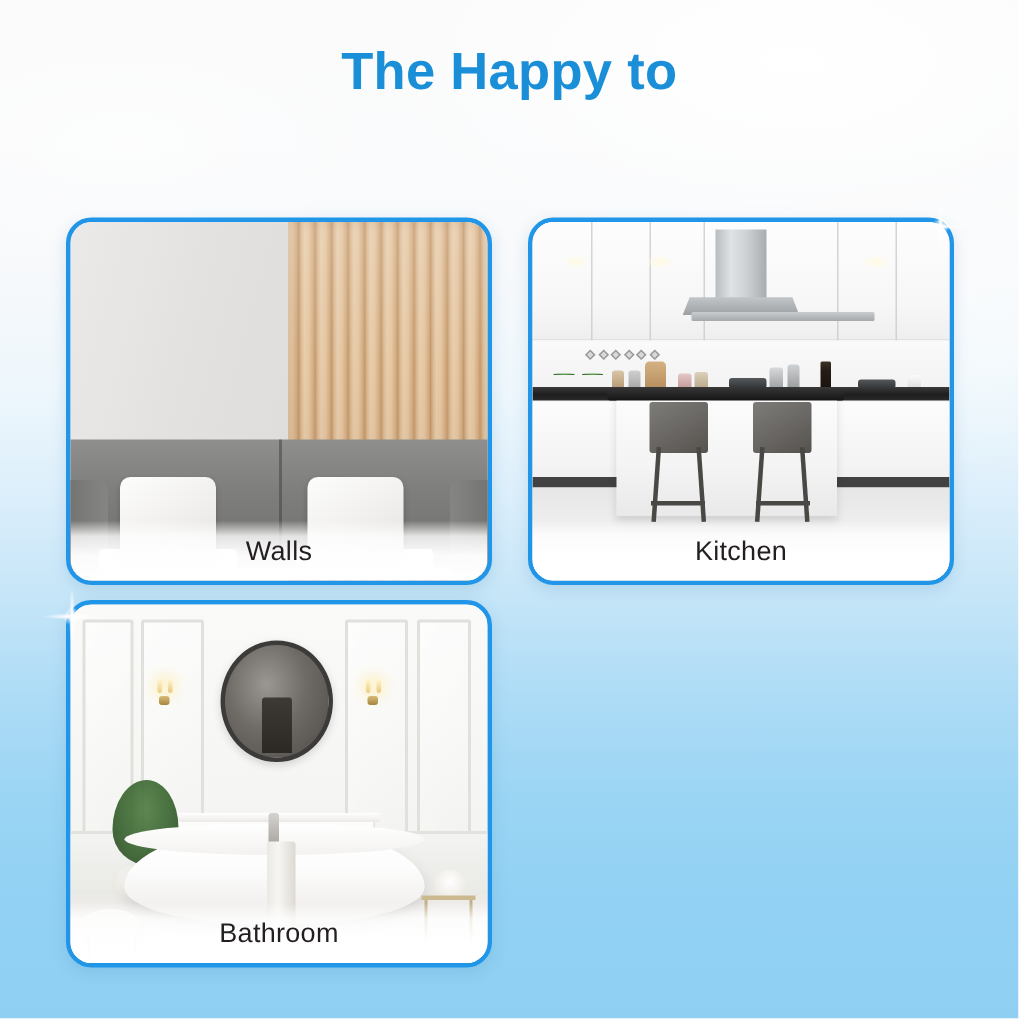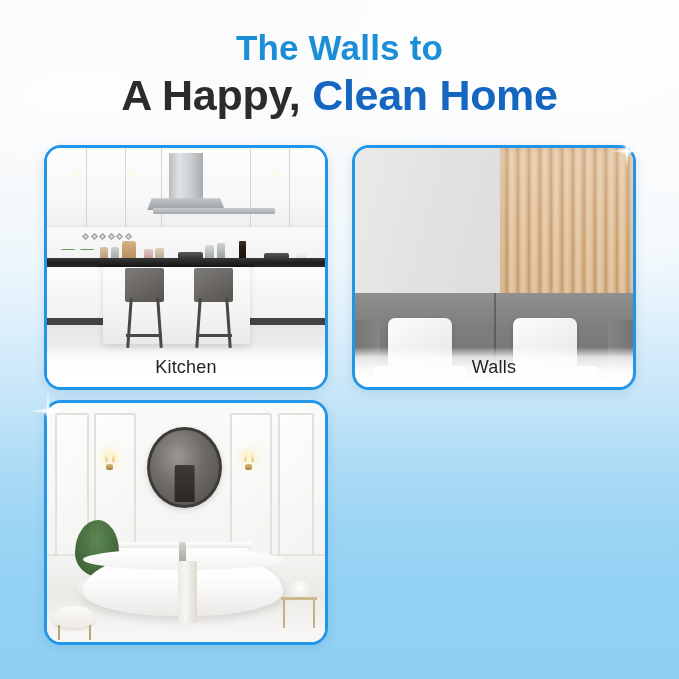--- a/index.html
+++ b/index.html
@@ -509,28 +509,42 @@
     background: radial-gradient(ellipse 60% 40% at 48% 20%, rgba(255,255,255,0.35) 0%, rgba(255,255,255,0) 70%);
   }
 </style>
 </head>
 <body>
 
 <div id="bg-gradient"></div>
 <div id="bg-sheen"></div>
 
 <div id="heading">
-  <span id="title-line-1">The Walls to</span>
-  <span id="title-line-2">
-    <span class="seg-dark">A Happy,</span>
-    <span class="seg-blue">Clean Home</span>
-  </span>
+  <span id="title-line-1">The Happy to</span>
 </div>
 
 <div id="card-grid">
+
+  <div class="card">
+    <div class="card-scene">
+      <div class="walls-wall-plain"></div>
+      <div class="walls-slats"></div>
+      <div class="walls-slats-shade"></div>
+      <div class="walls-floor"></div>
+      <div class="walls-sofa"></div>
+      <div class="walls-sofa-seam"></div>
+      <div class="walls-arm-l"></div>
+      <div class="walls-arm-r"></div>
+      <div class="walls-cushion c1"></div>
+      <div class="walls-cushion c2"></div>
+      <div class="walls-pillow p1"></div>
+      <div class="walls-pillow p2"></div>
+    </div>
+    <div class="card-label">Walls</div>
+  </div>
 
   <div class="card">
     <div class="card-scene">
       <div class="kit-wall"></div>
       <div class="kit-upper-cab"></div>
       <div class="kit-cab-line" style="left:14%"></div>
       <div class="kit-cab-line" style="left:28%"></div>
       <div class="kit-cab-line" style="left:41%"></div>
       <div class="kit-cab-line" style="left:73%"></div>
       <div class="kit-cab-line" style="left:87%"></div>
@@ -581,38 +595,20 @@
           <div class="legL"></div>
           <div class="legR"></div>
           <div class="rung"></div>
       </div>
     </div>
     <div class="card-label">Kitchen</div>
   </div>
 
   <div class="card">
     <div class="card-scene">
-      <div class="walls-wall-plain"></div>
-      <div class="walls-slats"></div>
-      <div class="walls-slats-shade"></div>
-      <div class="walls-floor"></div>
-      <div class="walls-sofa"></div>
-      <div class="walls-sofa-seam"></div>
-      <div class="walls-arm-l"></div>
-      <div class="walls-arm-r"></div>
-      <div class="walls-cushion c1"></div>
-      <div class="walls-cushion c2"></div>
-      <div class="walls-pillow p1"></div>
-      <div class="walls-pillow p2"></div>
-    </div>
-    <div class="card-label">Walls</div>
-  </div>
-
-  <div class="card">
-    <div class="card-scene">
       <div class="bath-wall"></div>
       <div class="bath-panel" style="left:3%;  width:12%"></div>
       <div class="bath-panel" style="left:17%; width:15%"></div>
       <div class="bath-panel" style="left:66%; width:15%"></div>
       <div class="bath-panel" style="left:83%; width:13%"></div>
       <div class="bath-mirror">
         <div class="bath-mirror-door"></div>
       </div>
       <div class="bath-sconce sc1">
         <div class="flame f1"></div>
@@ -641,20 +637,21 @@
       <div class="bath-towel"></div>
       <div class="bath-ottoman"></div>
       <div class="bath-ott-leg" style="left:4%"></div>
       <div class="bath-ott-leg" style="left:15%"></div>
       <div class="bath-vase"></div>
       <div class="bath-side-table">
         <i style="left:6%"></i>
           <i style="right:6%"></i>
       </div>
     </div>
+    <div class="card-label">Bathroom</div>
   </div>
 
 
 </div>
 
 <div class="sparkle" id="sparkle-0" style="left: 610px; top: 134px; width: 34px; height: 34px;">
   <div class="v" style="height: 34px;"></div>
     <div class="h" style="width: 34px;"></div>
     <div class="core"></div>
 </div>

